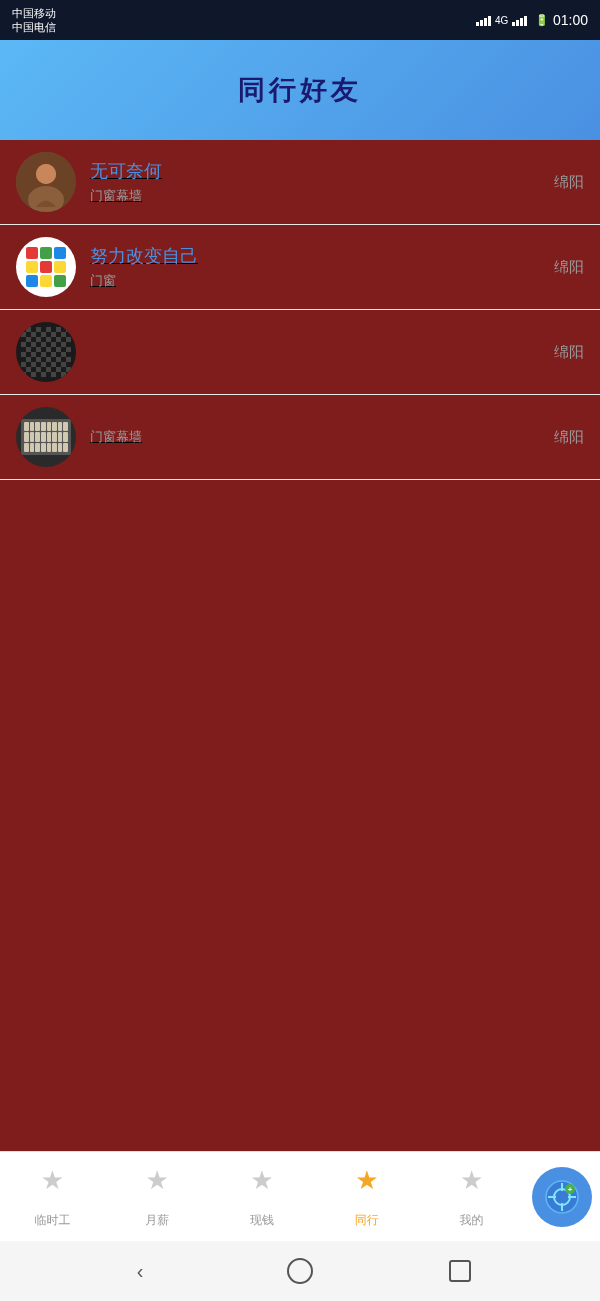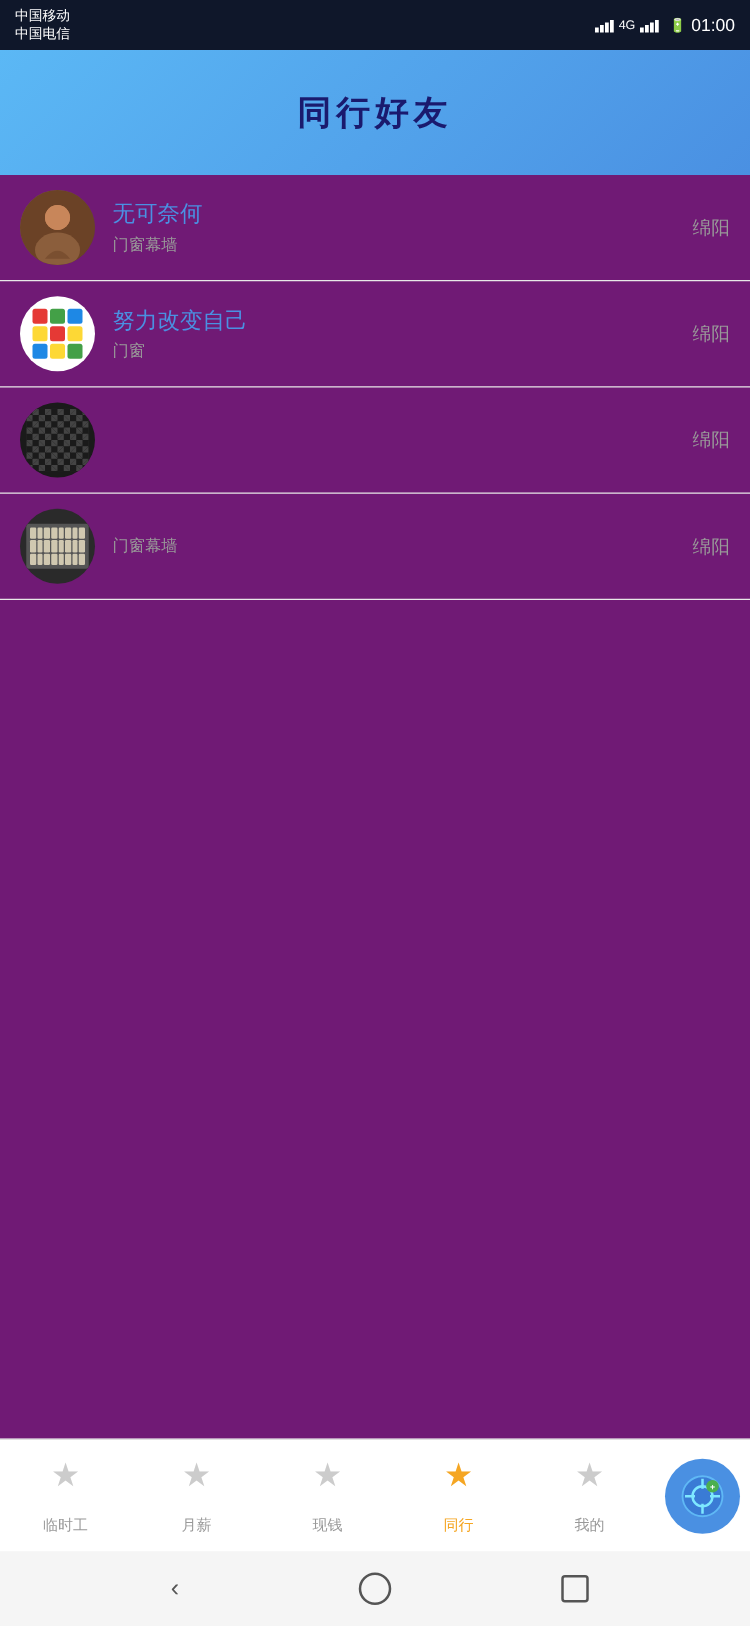--- a/index.html
+++ b/index.html
@@ -65,22 +65,23 @@
     .header-title {
       color: #1a1a6e;
       font-size: 27px;
       font-weight: bold;
       letter-spacing: 4px;
     }
 
     
     .friend-list {
       flex: 1;
-      background: #701a75;
+      background: #7f1d1d;
       overflow: hidden;
+      text-decoration: underline;
     }
     .friend-item {
       display: flex;
       align-items: center;
       padding: 12px 16px;
       border-bottom: 1px solid #e8e8e8;
       position: relative;
     }
     .avatar {
       width: 60px;

